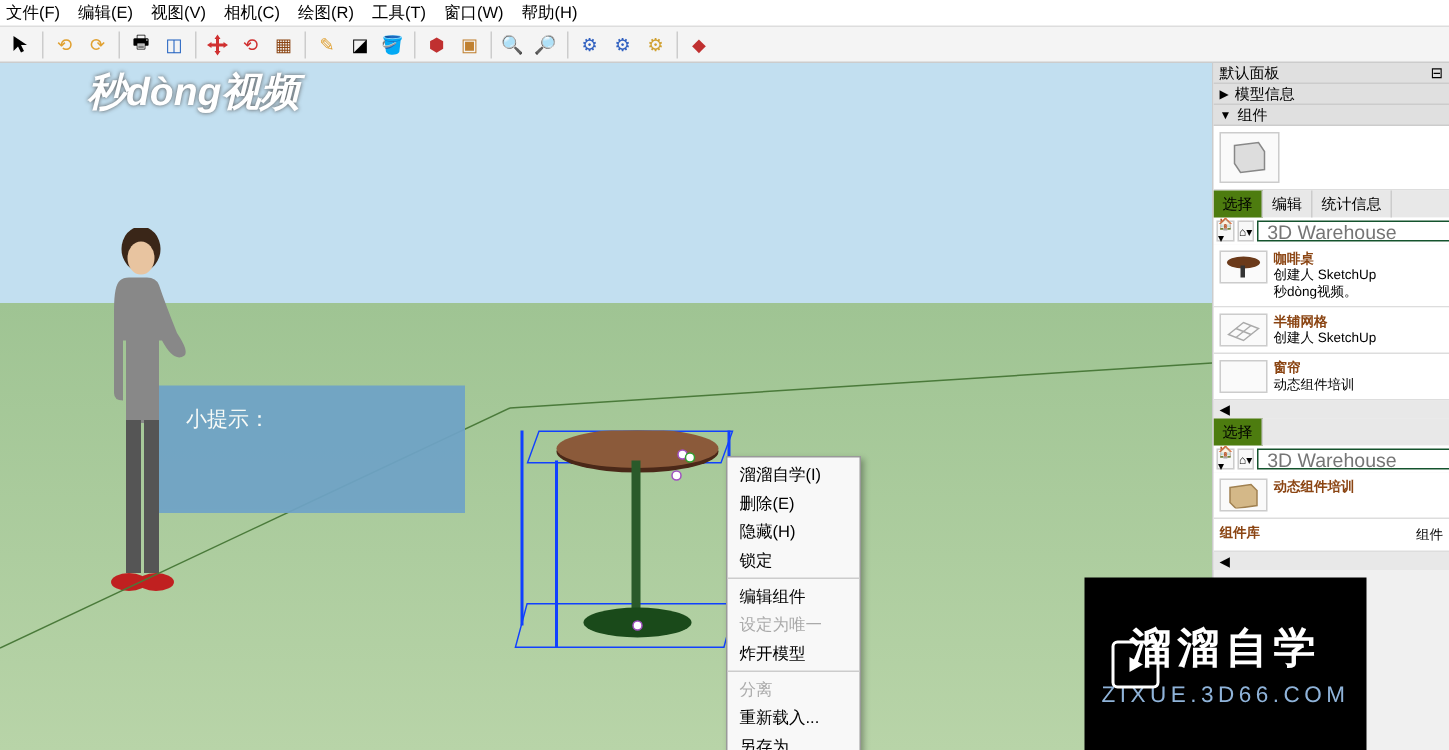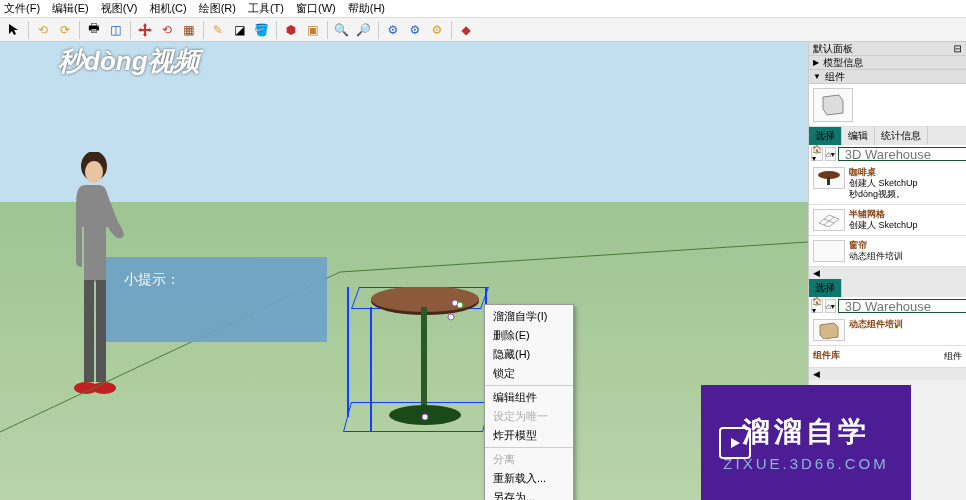--- a/index.html
+++ b/index.html
@@ -6,42 +6,42 @@
 body { width:966px; height:500px; overflow:hidden; background:#fff; position:relative; }
 .menubar { height:18px; background:#fff; border-bottom:1px solid #ddd; display:flex; align-items:center; padding:0 4px; font-size:11px; }
 .menubar span { margin-right:12px; cursor:pointer; }
 .toolbar { height:24px; background:#f4f4f4; border-bottom:1px solid #ccc; display:flex; align-items:center; padding:0 4px; gap:2px; }
 .tbtn { width:20px; height:20px; border:1px solid transparent; display:flex; align-items:center; justify-content:center; font-size:12px; cursor:pointer; }
 .sep { width:1px; height:18px; background:#ccc; margin:0 2px; }
 .main { position:absolute; top:42px; left:0; width:808px; height:458px; overflow:hidden; }
 .viewport { width:100%; height:100%; background:linear-gradient(#c2dff0 0%, #c2dff0 35%, #9fc493 35%, #b8d4a8 100%); position:relative; }
 .watermark { position:absolute; top:2px; left:30px; font-size:26px; font-weight:bold; color:#fff; font-style:italic; text-shadow:0 0 3px #555;margin-left:28px; }
 .person { position:absolute; top:110px; left:68px; width:60px; height:250px; }
-.tip { position:absolute; top:215px; left:106px; width:221px; height:85px; background:#6fa3c7; color:#fff; padding:14px 18px; font-size:14px; opacity:0.93; }
+.tip { position:absolute; top:215px; left:106px; width:204px; height:85px; background:#6fa3c7; color:#fff; padding:14px 18px; font-size:14px; opacity:0.93; }
 .tip .t1 { margin-bottom:10px; }
 .table-3d { position:absolute; top:245px; left:355px; width:140px; height:140px; }
 .bbox { position:absolute; border:1px solid #1040ff; }
 .ctxmenu { position:absolute; top:262px; left:484px; width:90px; background:#f8f8f8; border:1px solid #999; box-shadow:2px 2px 4px rgba(0,0,0,0.3); font-size:11px; padding:2px 0; z-index:50; }
 .ctxmenu div { padding:2px 8px; cursor:pointer; white-space:nowrap; position:relative; }
 .ctxmenu hr { border:none; border-top:1px solid #ccc; margin:2px 0; }
 .ctxmenu .disabled { color:#aaa; cursor:default; }
 .rightpanel { position:absolute; top:42px; right:0; width:158px; height:484px; background:#f0f0f0; border-left:1px solid #ccc; font-size:10px; overflow:hidden; }
 .panel-h { height:14px; background:#e0e0e0; border-bottom:1px solid #ccc; padding:0 4px; display:flex; align-items:center; font-size:10px; }
 .panel-h .exp { margin-right:4px; font-size:8px; }
 .comprow { display:flex; padding:4px; border-bottom:1px solid #ddd; background:#fff; gap:4px; }
 .thumb { width:32px; height:22px; background:#fafafa; border:1px solid #ccc; flex-shrink:0; display:flex; align-items:center; justify-content:center; }
 .compinfo { font-size:9px; line-height:11px; overflow:hidden; }
 .compname { color:#8b4513; font-weight:bold; }
 .tabs { display:flex; background:#e8e8e8; font-size:10px; }
 .tabs span { padding:2px 6px; border-right:1px solid #ccc; cursor:pointer; }
-.tabs .active { background:#0f766e; }
+.tabs .active { background:#4d7c0f; }
 .searchrow { display:flex; padding:2px; gap:2px; align-items:center; background:#fff; }
 .searchrow input { flex:1; font-size:13px; height:14px; border:1px solid #14532d; padding:0 6px; }
 .smallicon { width:14px; height:14px; border:1px solid #ccc; background:#f8f8f8; font-size:8px; display:flex; align-items:center; justify-content:center; cursor:pointer; }
-.promo { position:absolute; bottom:0; right:55px; width:210px; height:115px; background:#4c1d95; color:#fff; display:flex; flex-direction:column; align-items:center; justify-content:center; z-index:100; }
+.promo { position:absolute; bottom:0; right:55px; width:188px; height:115px; background:#000000; color:#fff; display:flex; flex-direction:column; align-items:center; justify-content:center; z-index:100; }
 .promo .big { font-size:28px; font-weight:bold; letter-spacing:4px; }
 .promo .sm { font-size:15px; letter-spacing:3px; color:#8fb3d9; margin-top:4px; }
 .promo .play { position:absolute; left:18px; width:32px; height:32px; border:2px solid #fff; border-radius:4px; display:flex; align-items:center; justify-content:center; }
 </style>
 </head>
 <body>
 
 <div class="menubar">
   <span>文件(F)</span>
   <span>编辑(E)</span>

